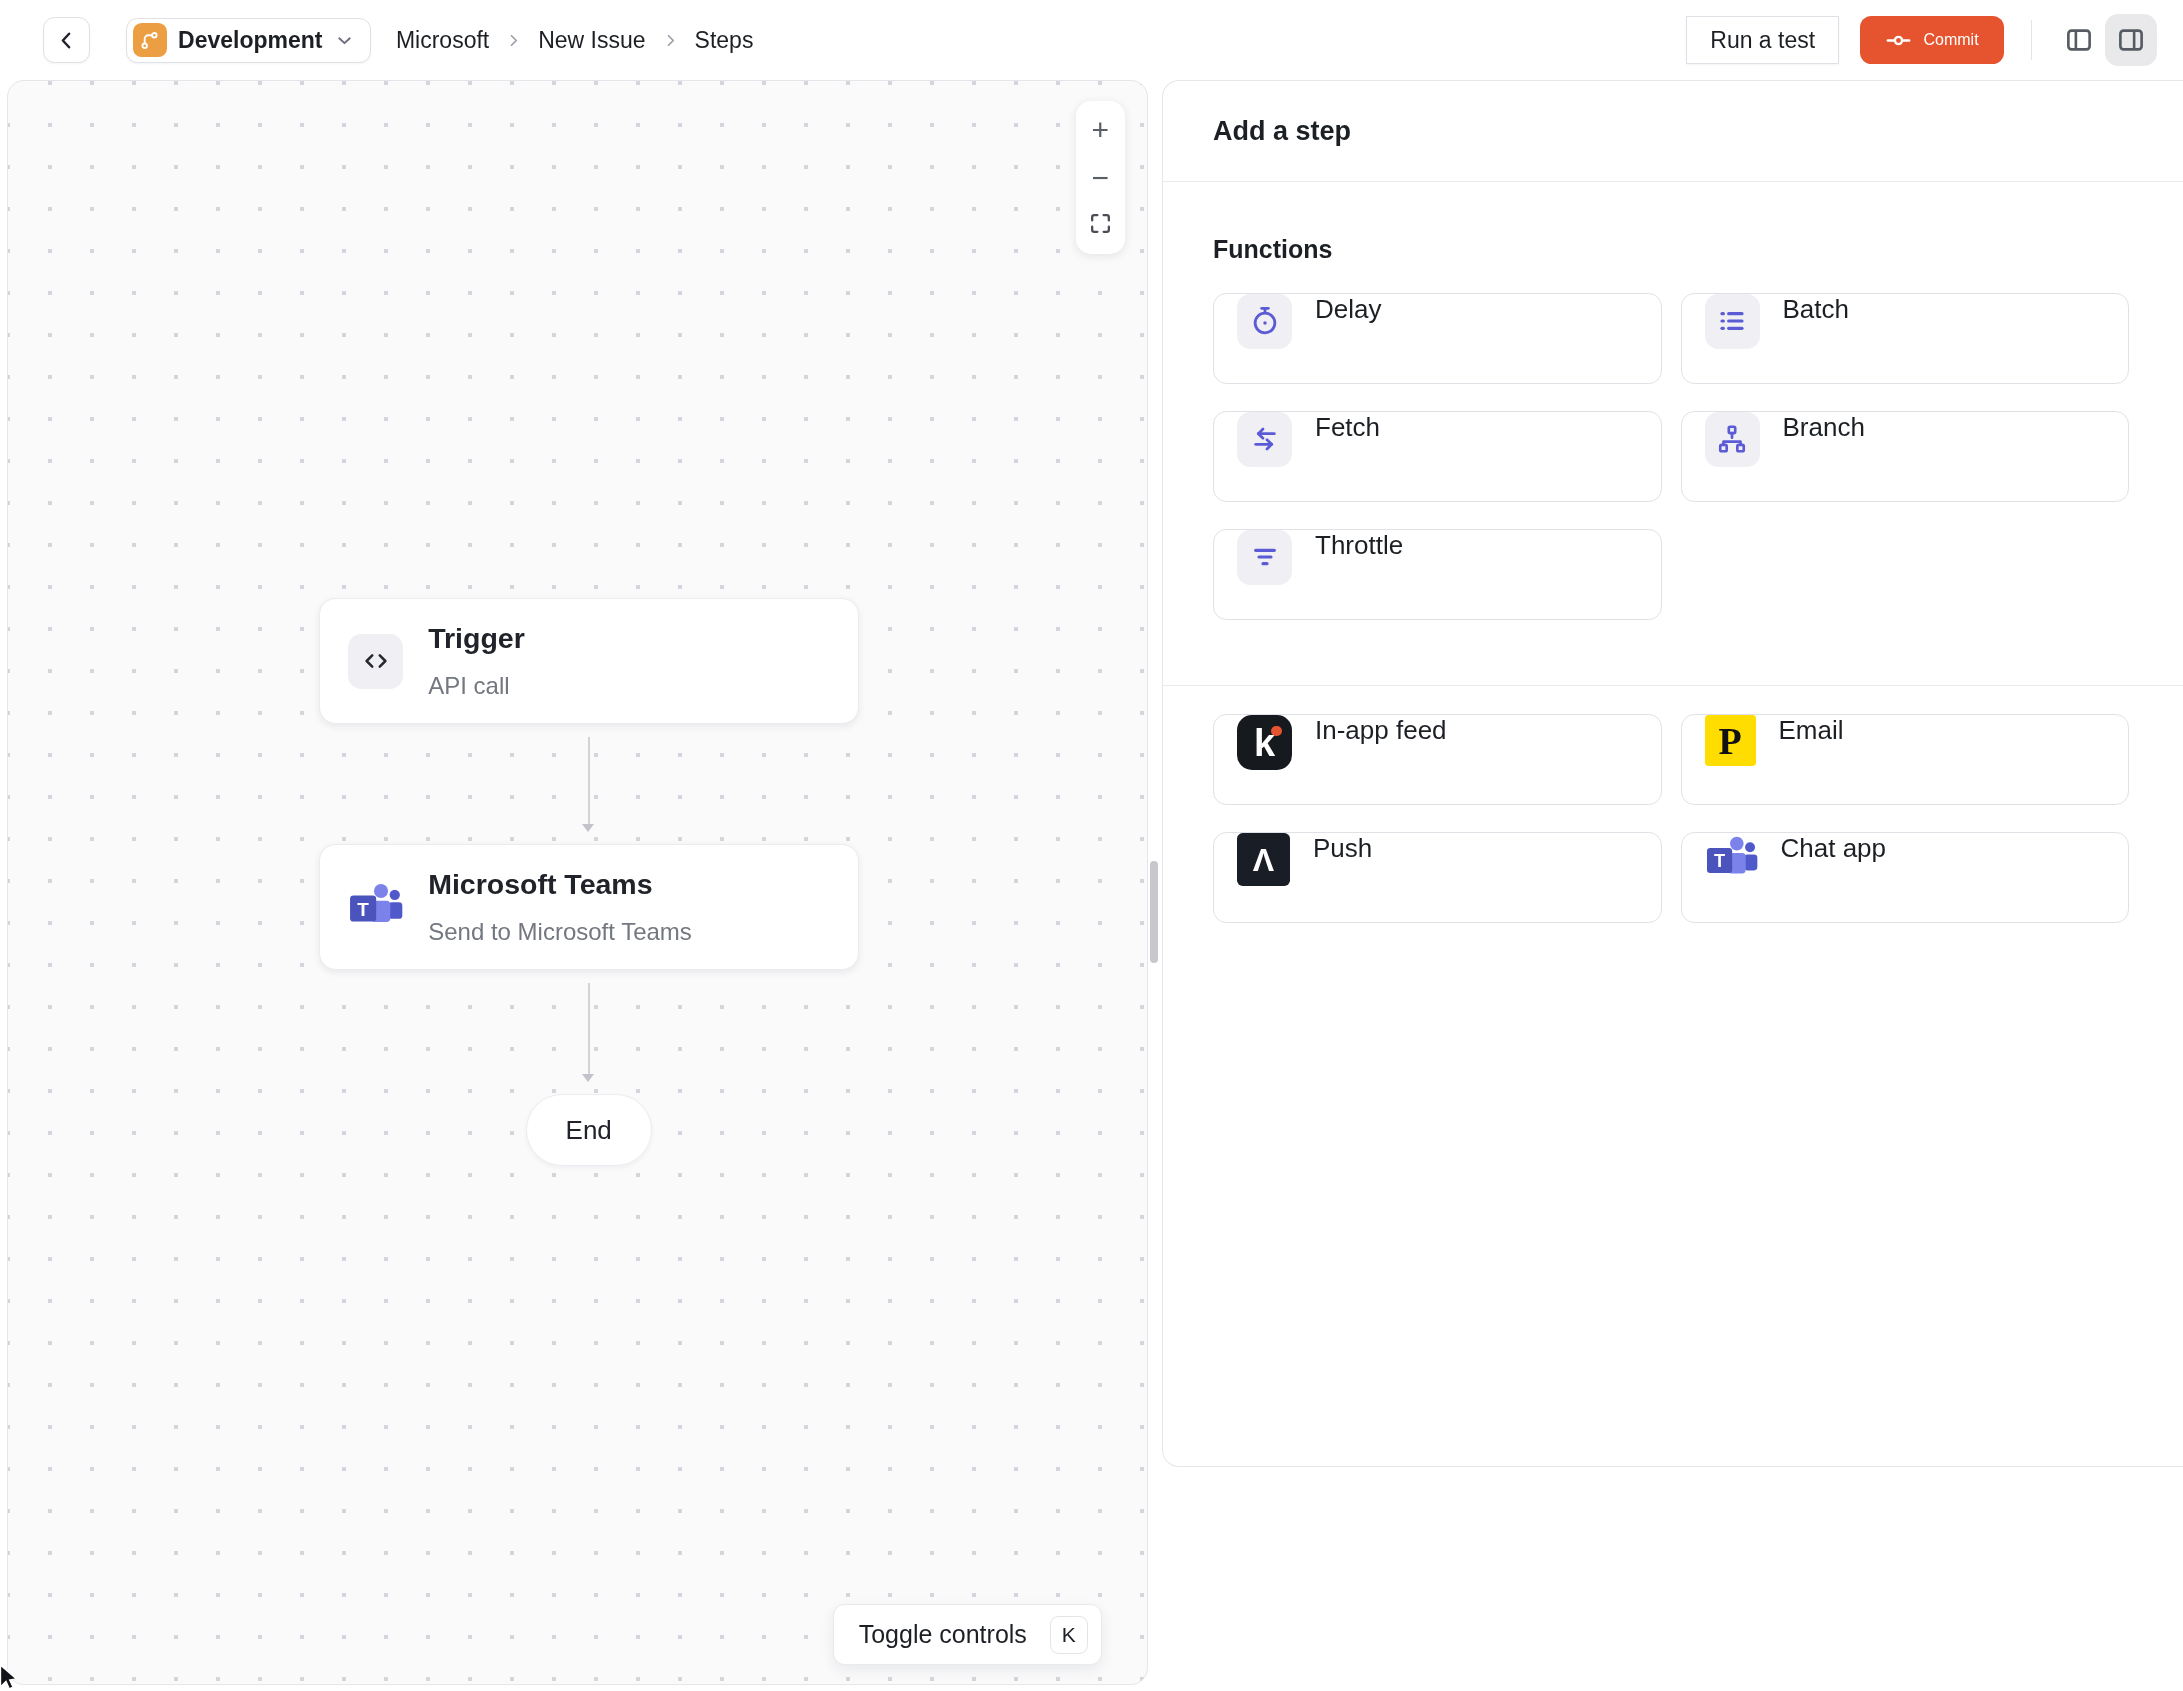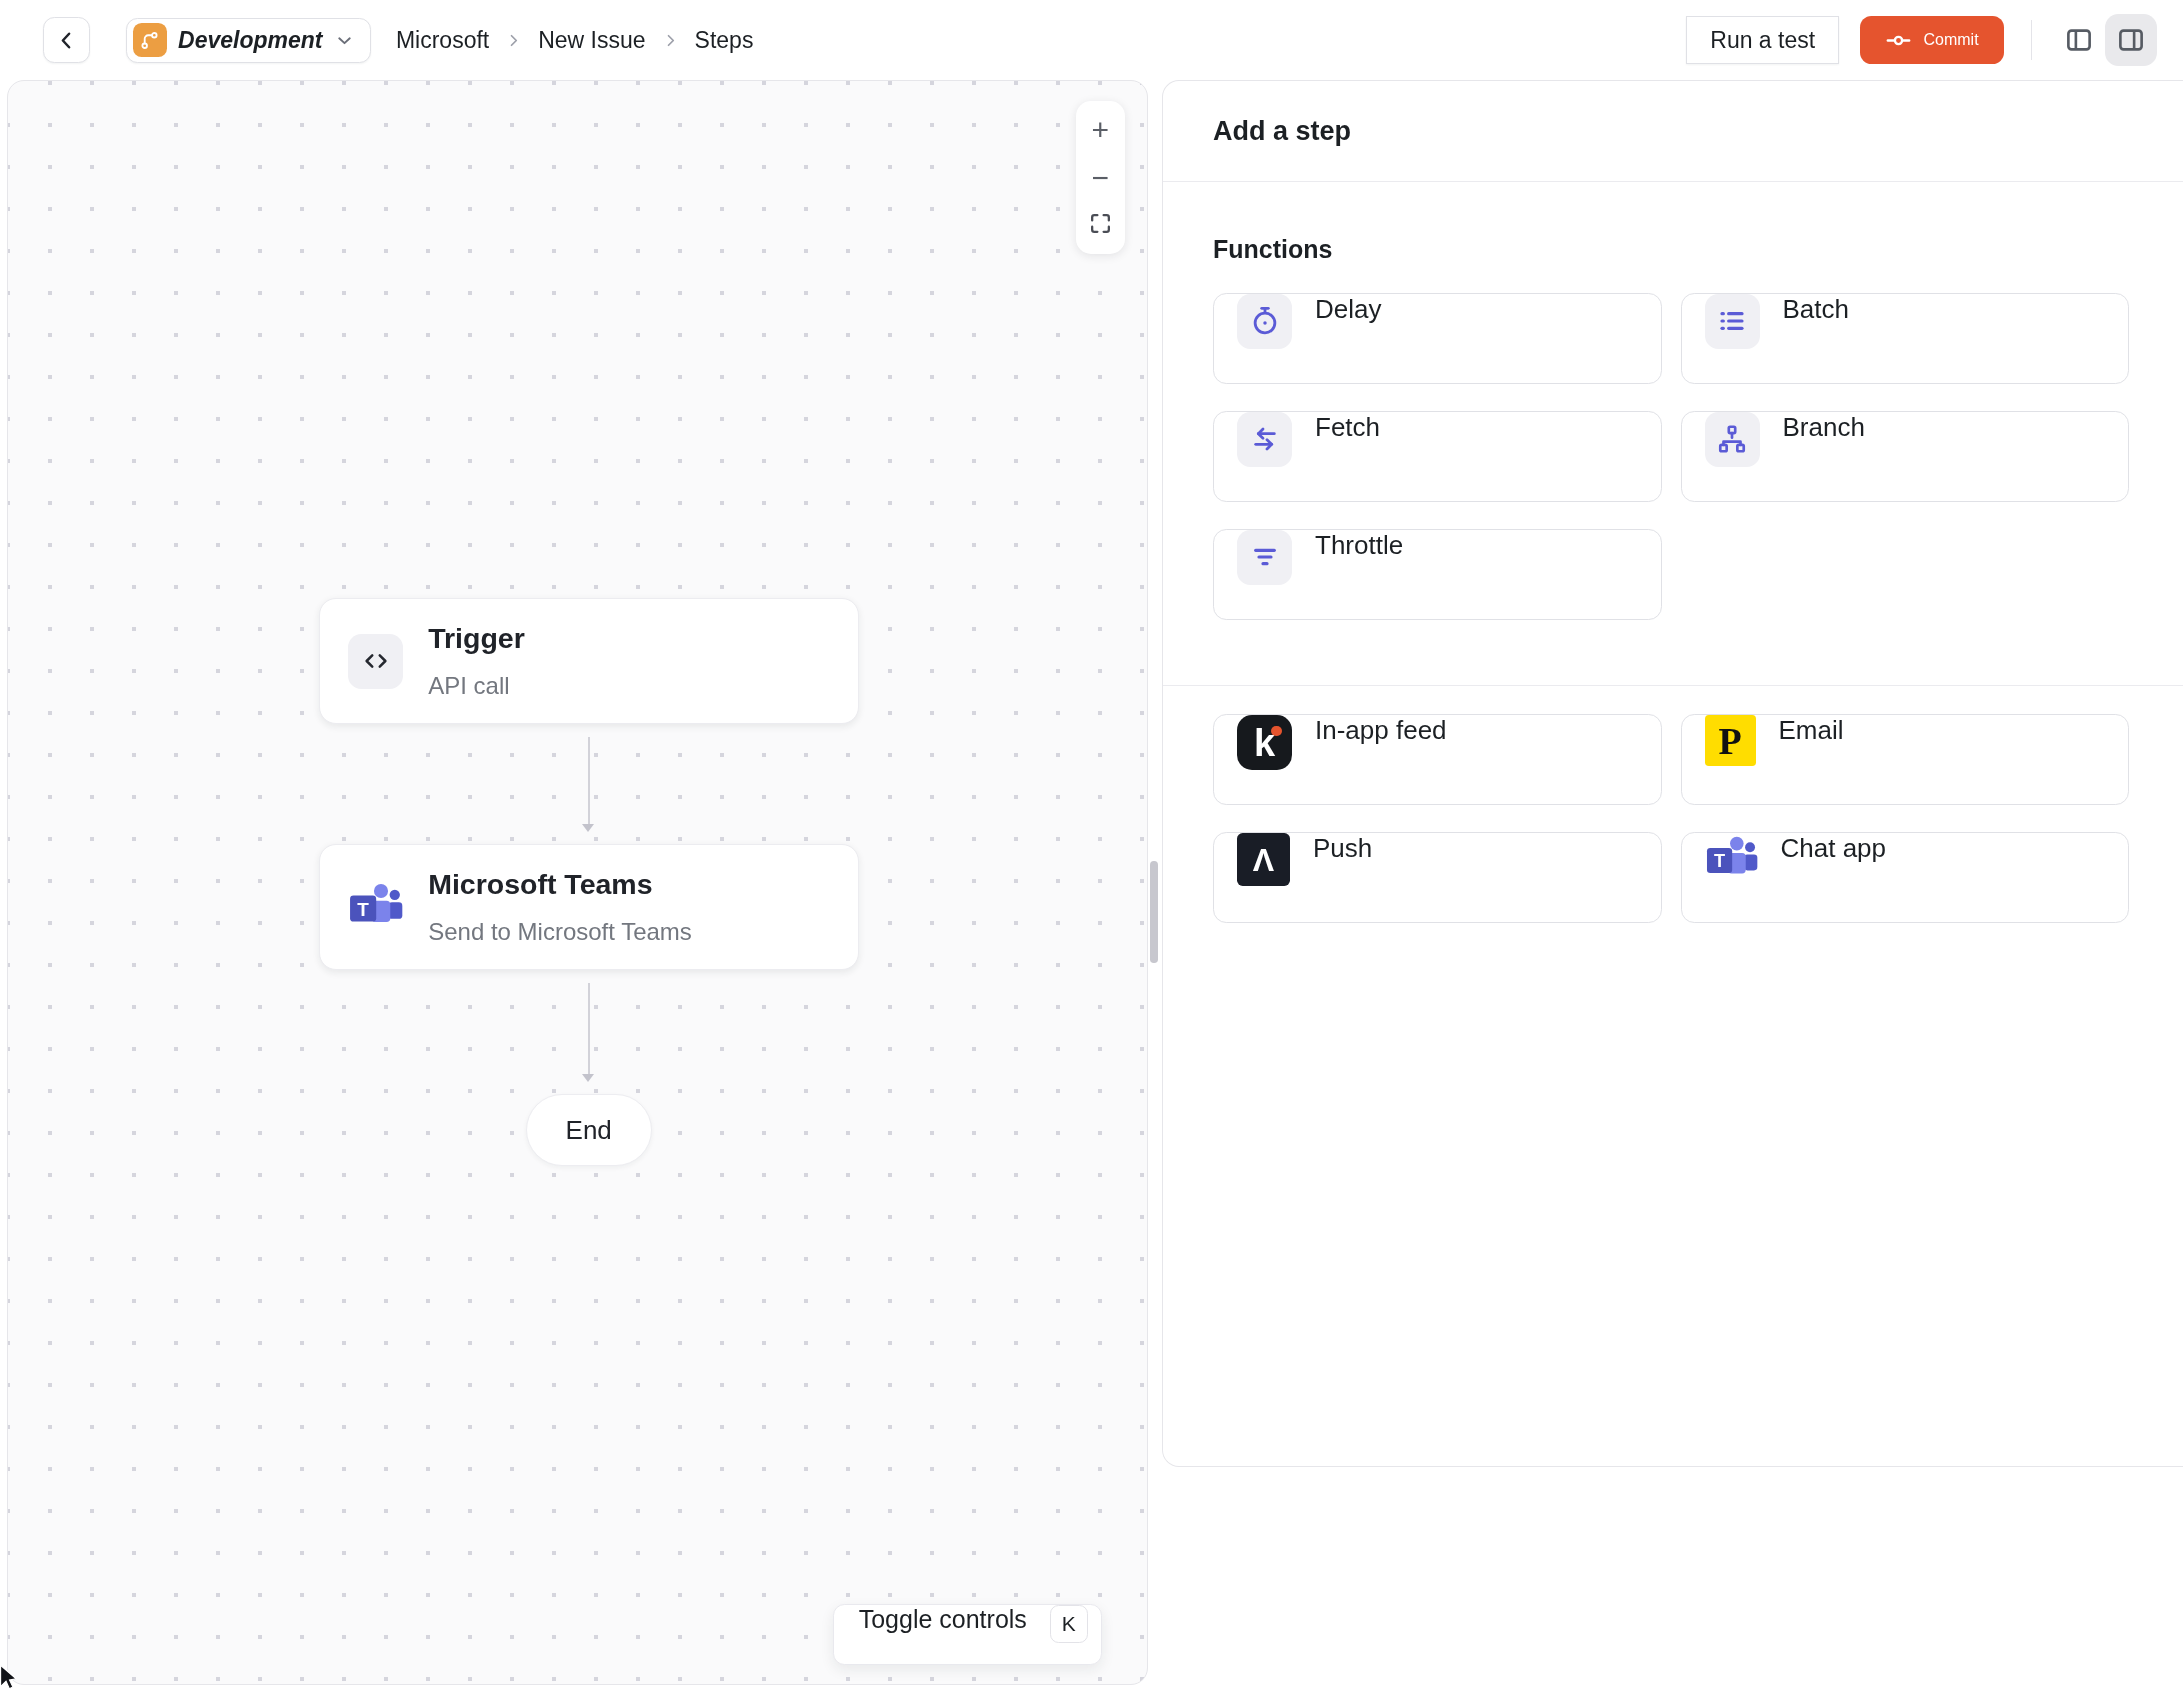--- a/index.html
+++ b/index.html
@@ -31,21 +31,20 @@
   .env-pill {
     margin-left: 36px;
     height: 45px;
     display: flex; align-items: center; gap: 11.4px;
     border: 1.4px solid #E0E1E6;
     border-radius: 11.4px;
     background: #fff;
     padding: 0 15px 0 5.7px;
     box-shadow: 0 1px 1.9px rgba(28,32,36,.05);
     cursor: pointer;
-    font-style: italic;
   }
   .env-icon {
     width: 34px; height: 34px; border-radius: 8.6px;
     background: #EC9E42;
     display: flex; align-items: center; justify-content: center;
   }
   .env-label { font-size: 23px; font-weight: 600; color: #1C2024; }
   .breadcrumb { display: flex; align-items: center; gap: 15px; margin-left: 25px; }
   .crumb { font-size: 23px; font-weight: 500; color: #1C2024; cursor: pointer; }
   .crumb-sep { display: flex; align-items: center; }
@@ -139,21 +138,21 @@
     display: flex; align-items: center; justify-content: center;
     font-size: 26px; font-weight: 500; color: #202329;
     cursor: pointer;
   }
 
   .toggle-controls {
     position: absolute; left: 825px; top: 1523px;
     height: 61px; padding: 0 13.3px 0 25px;
     background: #fff; border: 1.4px solid #E9E9EE; border-radius: 11.4px;
     box-shadow: 0 4.8px 13.3px rgba(28,32,36,.08);
-    display: flex; align-items: flex-start; gap: 23px;
+    display: flex; align-items: center; gap: 23px;
     cursor: pointer;
   }
   .toggle-controls-label { font-size: 25px; color: #1C2024; }
   .kbd {
     width: 38px; height: 38px;
     border: 1.4px solid #E3E3E8; border-radius: 8.6px;
     display: flex; align-items: center; justify-content: center;
     font-size: 21px; color: #1C2024; background: #fff;
   }
 

